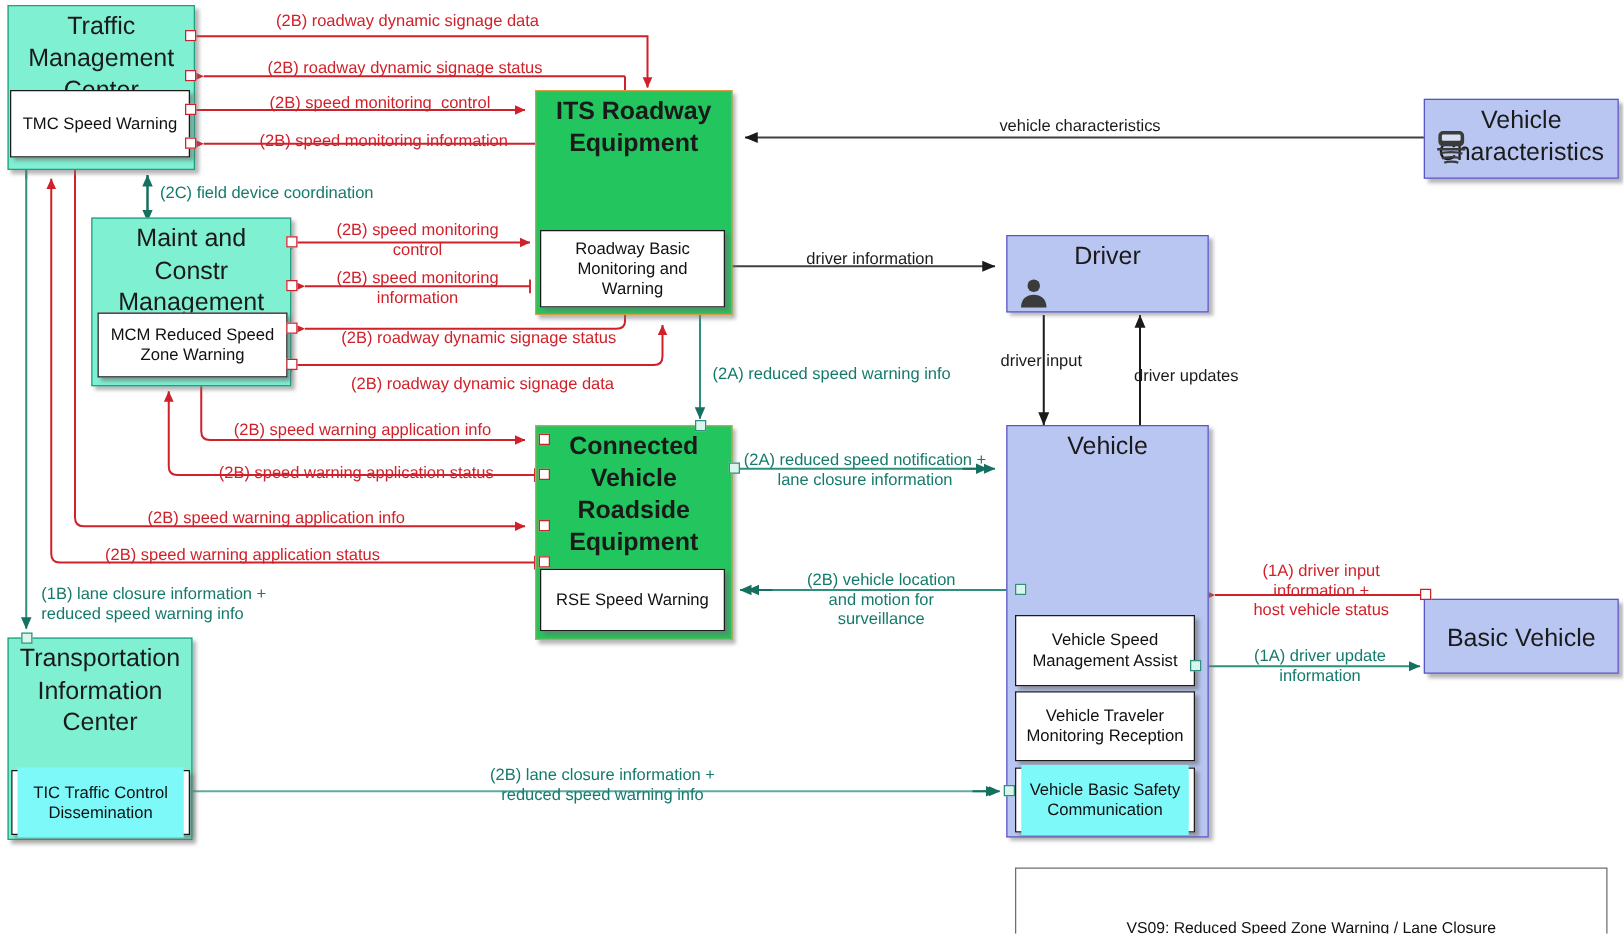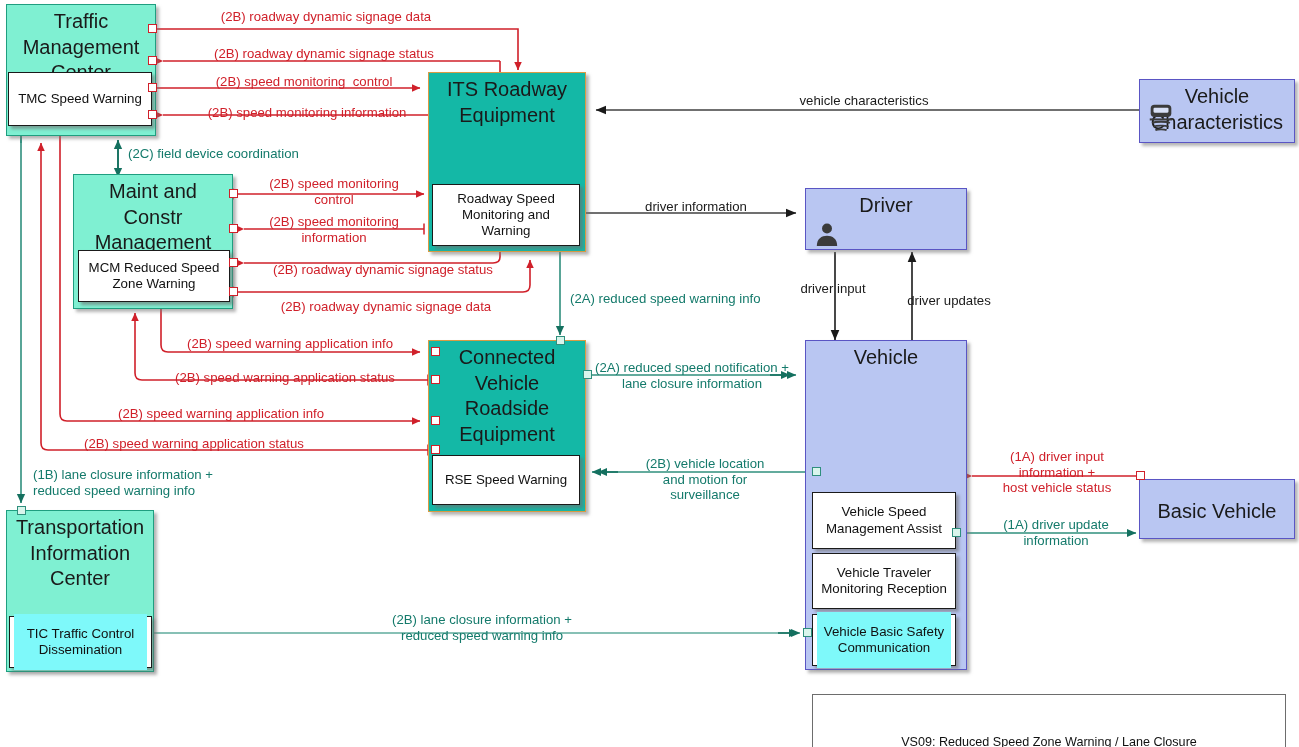--- a/index.html
+++ b/index.html
@@ -39,22 +39,23 @@
     color: #1a1a1a;
     line-height: 1.28;
     padding: 0 6px;
     box-sizing: border-box;
   }
   .node.center {
     background: #7ff0d2;
     border: 1.6px solid #1f9e80;
   }
   .node.field {
-    background: #14b8a6;
+    background: #22c55e;
     border: 1.6px solid #d99c44;
+    font-weight: bold;
   }
   .node.vehiclecls {
     background: #b9c6f2;
     border: 1.6px solid #5a55c4;
   }
 
   
   .app {
     position: absolute;
     box-sizing: border-box;
@@ -245,21 +246,21 @@
   <div class="app" style="left:9px; top:616px; width:143px; height:52px;">
     <span class="hl">TIC Traffic Control
 Dissemination</span>
   </div>
 
   <div class="node field" style="left:428px; top:72px; width:158px; height:180px;">
     <div class="title">ITS Roadway
 Equipment</div>
   </div>
   <div class="app" style="left:432px; top:184px; width:148px; height:62px;">
-    <span>Roadway Speed
+    <span>Roadway Basic
 Monitoring and
 Warning</span>
   </div>
 
   <div class="node field" style="left:428px; top:340px; width:158px; height:172px;">
     <div class="title">Connected Vehicle
 Roadside Equipment</div>
   </div>
   <div class="app" style="left:432px; top:455px; width:148px; height:50px;">
     <span>RSE Speed Warning</span>

